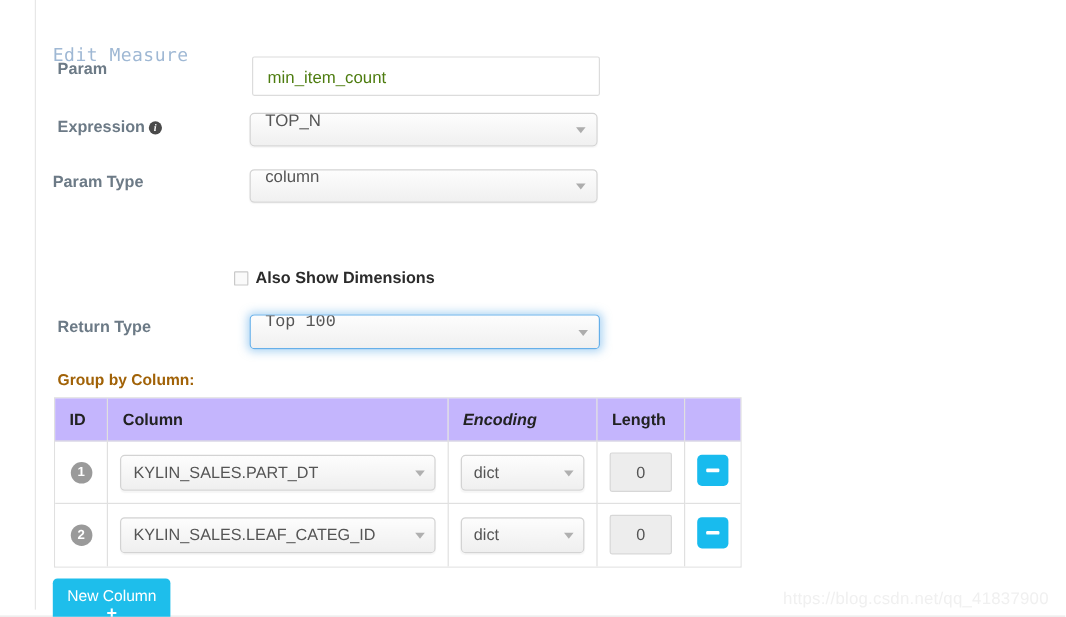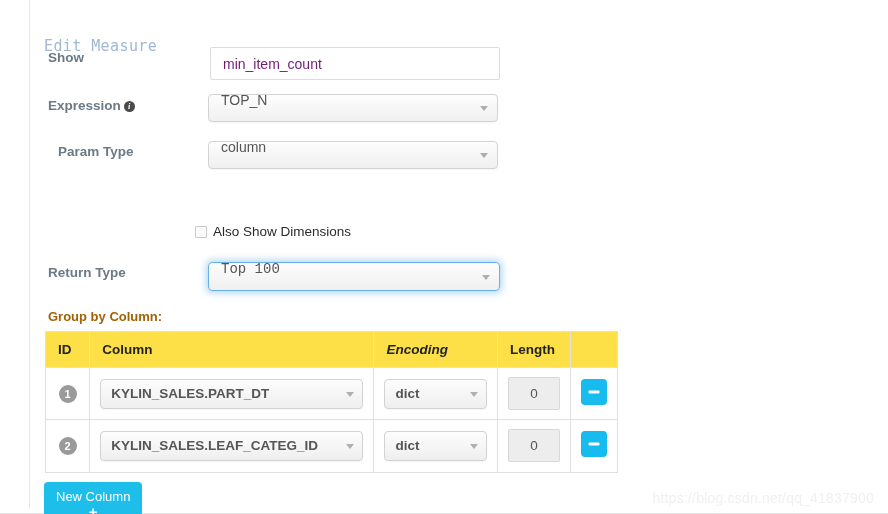--- a/index.html
+++ b/index.html
@@ -58,21 +58,21 @@
     font-family: "Liberation Serif", serif;
   }
 
   
   .txt-input {
     position: absolute;
     background: #fff;
     border: 1px solid #dcdcdc;
     border-radius: 2px;
     font-size: 14px;
-    color: #701a75;
+    color: #4d7c0f;
     padding: 0 12px;
     outline: none;
     font-family: "Liberation Sans", sans-serif;
   }
 
   
   .sel {
     position: absolute;
     background: linear-gradient(to bottom, #fdfdfd 0%, #f0f0f0 100%);
     border: 1px solid #d3d3d3;
@@ -111,21 +111,21 @@
   }
   .chk-box {
     width: 12px; height: 12px;
     border: 1px solid #c9c9c9;
     background: #fafafa;
     border-radius: 1px;
     cursor: pointer;
   }
   .chk-label {
     font-size: 13.5px;
-    font-weight: normal;
+    font-weight: bold;
     color: #2b2b2b;
   }
 
   .grp-label {
     position: absolute;
     font-size: 13px;
     font-weight: bold;
     color: #a16207;
   }
 
@@ -138,21 +138,21 @@
   }
   .tbl table { border-collapse: collapse; }
   .tbl th {
     font-size: 13.5px;
     font-weight: bold;
     color: #222;
     text-align: left;
     padding: 10px 12px;
     border-right: 1px solid #e0e0e0;
     border-bottom: 1px solid #e0e0e0;
-    background: #fde047;
+    background: #c4b5fd;
   }
   .tbl td {
     border-right: 1px solid #e0e0e0;
     border-bottom: 1px solid #e0e0e0;
     padding: 8px 10px;
     background: #fff;
     vertical-align: middle;
   }
   .tbl tr:last-child td { border-bottom: none; }
   .tbl th:last-child, .tbl td:last-child { border-right: none; }
@@ -177,21 +177,20 @@
     box-shadow: 0 1px 1px rgba(0,0,0,0.04);
     font-size: 13.5px;
     color: #555;
     height: 30px;
     display: flex;
     align-items: center;
     padding: 0 22px 0 10px;
     cursor: pointer;
     white-space: nowrap;
     overflow: hidden;
-    font-weight: bold;
   }
   .inline-sel .caret {
     position: absolute; right: 8px; top: 50%; margin-top: -2px;
     width: 0; height: 0;
     border-left: 4px solid transparent;
     border-right: 4px solid transparent;
     border-top: 5px solid #b0b0b0;
   }
 
   .len-input {
@@ -258,33 +257,33 @@
 <body>
 
 <div class="page">
 
   <div class="left-rule"></div>
   <div class="bottom-rule"></div>
 
   <div class="title">Edit Measure</div>
 
   <div class="form-label" style="left:48px; top:49px;">
-    <span>Show</span>
+    <span>Param</span>
   </div>
   <input class="txt-input" style="left: 210px; top: 47px; width: 290px; height: 33px;" type="text" value="min_item_count">
 
   <div class="form-label" style="left:48px; top:97px;">
     <span>Expression</span><span class="info-icon">i</span>
   </div>
   <div class="sel" style="left:208px; top:94px; width:290px; height:28px;">
     <span>TOP_N</span>
     <span class="caret"></span>
   </div>
 
-  <div class="form-label" style="left:58px; top:143px;">
+  <div class="form-label" style="left:44px; top:143px;">
     <span>Param Type</span>
   </div>
   <div class="sel" style="left:208px; top:141px; width:290px; height:28px;">
     <span>column</span>
     <span class="caret"></span>
   </div>
 
 
   <div class="chk-row" style="left:195px; top:224px;">
     <span class="chk-box"></span>

